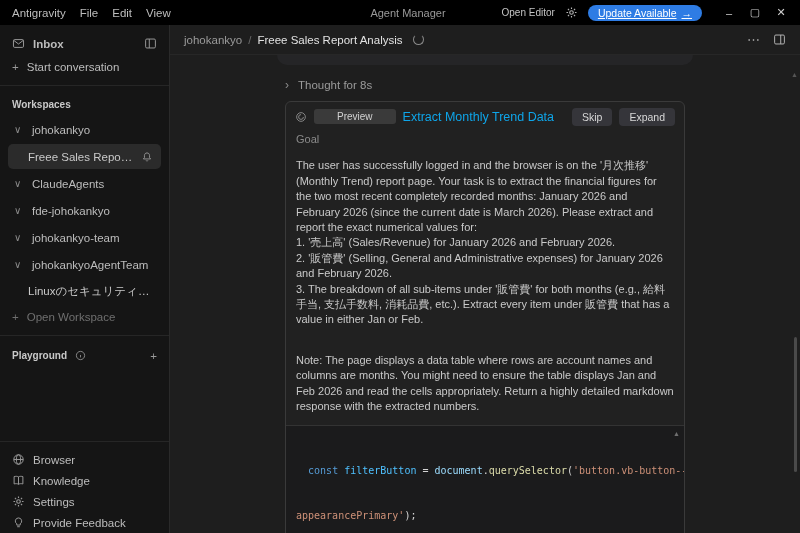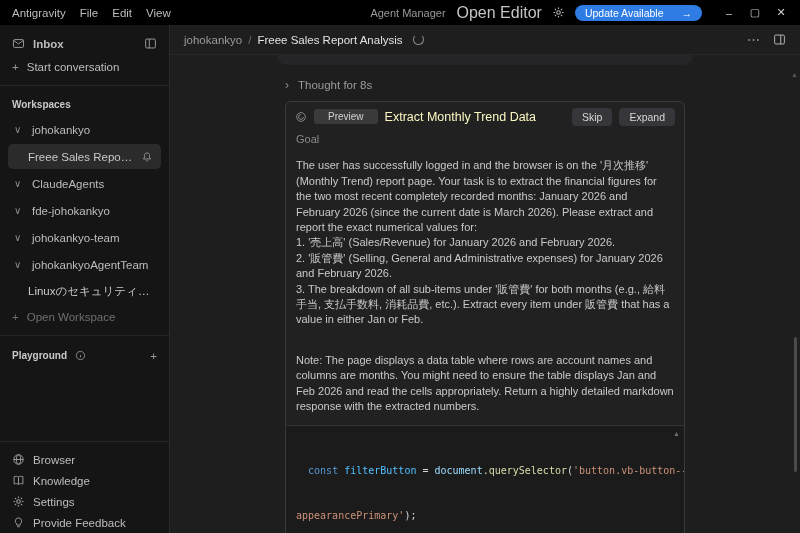--- a/index.html
+++ b/index.html
@@ -17,25 +17,25 @@
     height:25px; background:#000000; display:flex; align-items:center;
     padding:0 8px; position:relative; z-index:5;
   }
   .menu-item { color:#bdbdbd; font-size:11.5px; padding:0 7px; cursor:default; }
   .menu-item:first-child { padding-left:4px; }
   .tb-center {
     position:absolute; left:16px; right:0; text-align:center; color:#9a9a9a;
     font-size:11px; pointer-events:none;
   }
   .tb-right { margin-left:auto; display:flex; align-items:center; gap:10px; z-index:2; }
-  .open-editor { color:#c4c4c4; font-size:16px; }
+  .open-editor { color:#c4c4c4; font-size:10px; }
   .tb-gear { color:#b5b5b5; }
   .update-btn {
     background:#2e7ce4; color:#fff; font-size:10.5px; border-radius:9px;
-    padding:2px 10px; display:flex; align-items:center; gap:18px; cursor:pointer;
+    padding:2px 10px; display:flex; align-items:center; gap:5px; cursor:pointer;text-decoration:underline;
   }
   .win-controls { display:flex; align-items:center; gap:4px; margin-left:6px; }
   .win-btn { width:22px; text-align:center; color:#cfcfcf; font-size:11px; }
 
   
   .body-row { display:flex; height:508px; }
 
   
   .sidebar {
     width:170px; background:#151515; border-right:1px solid #2a2a2a;
@@ -92,23 +92,23 @@
 
   
   .card {
     width:400px; margin:9px auto 0; border:1px solid #3a3a3a; border-radius:6px;
     background:#212121; overflow:hidden; flex:none;
   }
   .card-header { height:29px; display:flex; align-items:center; gap:7px; padding:0 9px; }
   .swirl { color:#8f8f8f; }
   .badge {
     background:#3a3a3a; color:#d2d2d2; font-size:10px; border-radius:3px;
-    padding:2px 14px; flex:none;
-  }
-  .card-title { color:#fef9c3; font-size:12.5px; flex:1; white-space:nowrap; }
+    padding:2px 23px; flex:none;
+  }
+  .card-title { color:#0ea5e9; font-size:12.5px; flex:1; white-space:nowrap; }
   .card-btn {
     background:#35353a; color:#d8d8d8; font-size:10.5px; border-radius:4px;
     padding:3px 10px; cursor:pointer; flex:none;
   }
   .goal-section { padding:1px 10px 10px; font-size:11px; line-height:15.4px; color:#c9c9c9; }
   .goal-label { color:#8a8a8a; margin-bottom:11px; }
   .goal-note { margin-top:25px; }
   .card-bottom {
     border-top:1px solid #333; background:#1b1b1c; position:relative;
     padding:7px 14px 5px 10px;

